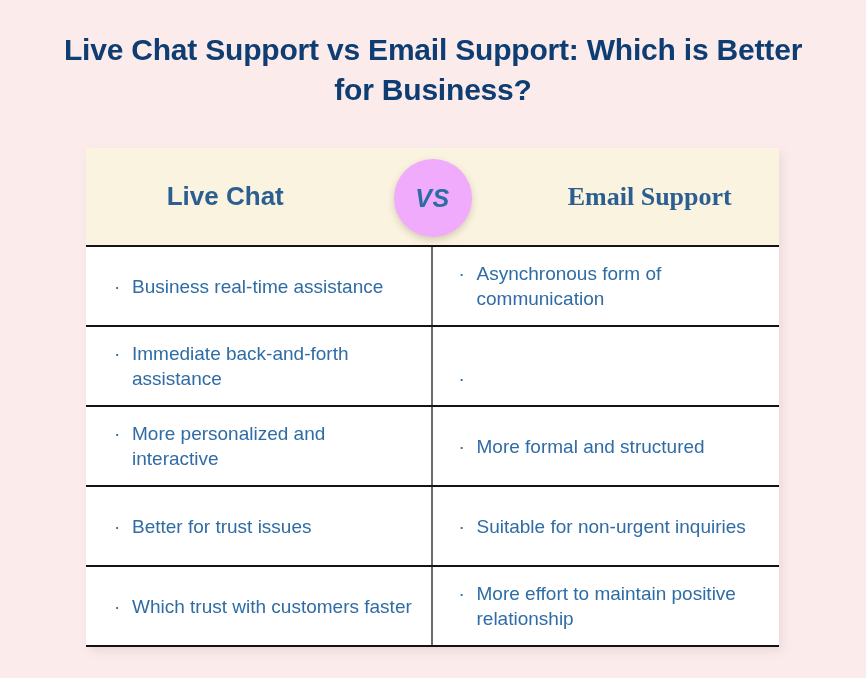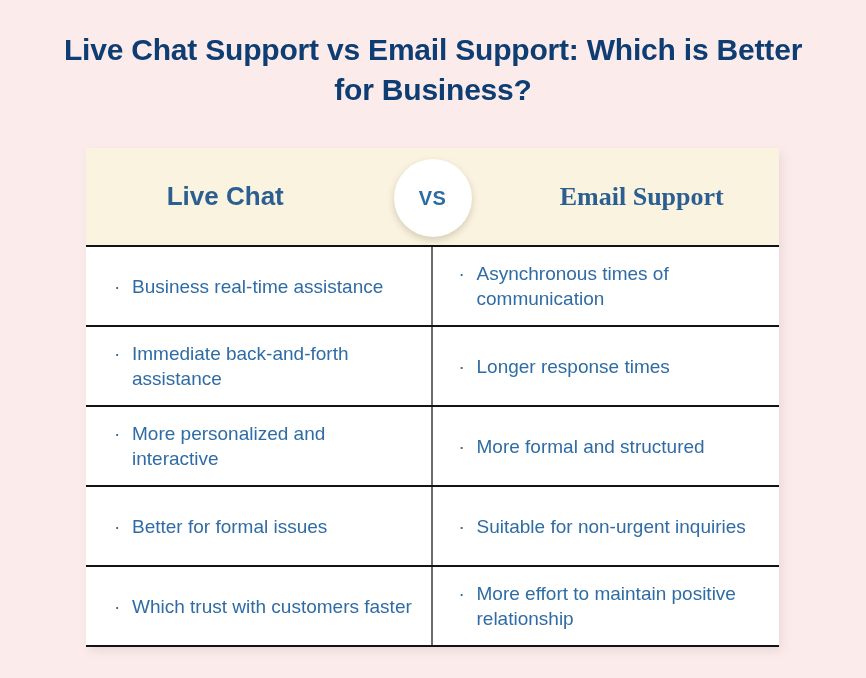--- a/index.html
+++ b/index.html
@@ -45,20 +45,21 @@
   }
 
   .thead {
     position: relative;
     height: 99px;
     background: #faf3e0;
     border-bottom: 2px solid #131313;
     box-sizing: border-box;
     display: flex;
     align-items: flex-start;
+    gap: 8px;
   }
 
   .th {
     flex: 0 0 50%;
     box-sizing: border-box;
     font-size: 26px;
     font-weight: bold;
     color: #2c5f91;
     display: flex;
     align-items: center;
@@ -75,29 +76,30 @@
   }
 
   .vs-badge {
     position: absolute;
     left: 50%;
     top: 11px;
     width: 78px;
     height: 78px;
     margin-left: -39px;
     border-radius: 50%;
-    background: #ffffff;
+    background: #f0abfc;
     box-shadow: 0 3px 7px rgba(120, 100, 70, 0.28);
     display: flex;
     align-items: center;
     justify-content: center;
-    font-size: 20px;
+    font-size: 25px;
     font-weight: bold;
     color: #2b6ca3;
     letter-spacing: 0.5px;
+    font-style: italic;
   }
 
   .row {
     display: flex;
     background: #ffffff;
     border-bottom: 2px solid #131313;
     height: 80px;
     box-sizing: border-box;
   }
   .row:last-child {
@@ -154,36 +156,35 @@
     <div class="row">
       <div class="cell cell-left">
         <div class="bullet-line">
           <span class="dot">·</span>
           <span>Business real-time assistance</span>
         </div>
       </div>
       <div class="cell cell-right">
         <div class="bullet-line">
           <span class="dot">·</span>
-          <span>Asynchronous times of communication</span>
+          <span>Asynchronous form of communication</span>
         </div>
       </div>
     </div>
 
     <div class="row">
       <div class="cell cell-left">
         <div class="bullet-line">
           <span class="dot">·</span>
           <span>Immediate back-and-forth assistance</span>
         </div>
       </div>
       <div class="cell cell-right">
         <div class="bullet-line">
           <span class="dot">·</span>
-          <span>Longer response times</span>
         </div>
       </div>
     </div>
 
     <div class="row">
       <div class="cell cell-left">
         <div class="bullet-line">
           <span class="dot">·</span>
           <span>More personalized and interactive</span>
         </div>
@@ -193,21 +194,21 @@
           <span class="dot">·</span>
           <span>More formal and structured</span>
         </div>
       </div>
     </div>
 
     <div class="row">
       <div class="cell cell-left">
         <div class="bullet-line">
           <span class="dot">·</span>
-          <span>Better for formal issues</span>
+          <span>Better for trust issues</span>
         </div>
       </div>
       <div class="cell cell-right">
         <div class="bullet-line">
           <span class="dot">·</span>
           <span>Suitable for non-urgent inquiries</span>
         </div>
       </div>
     </div>
 

